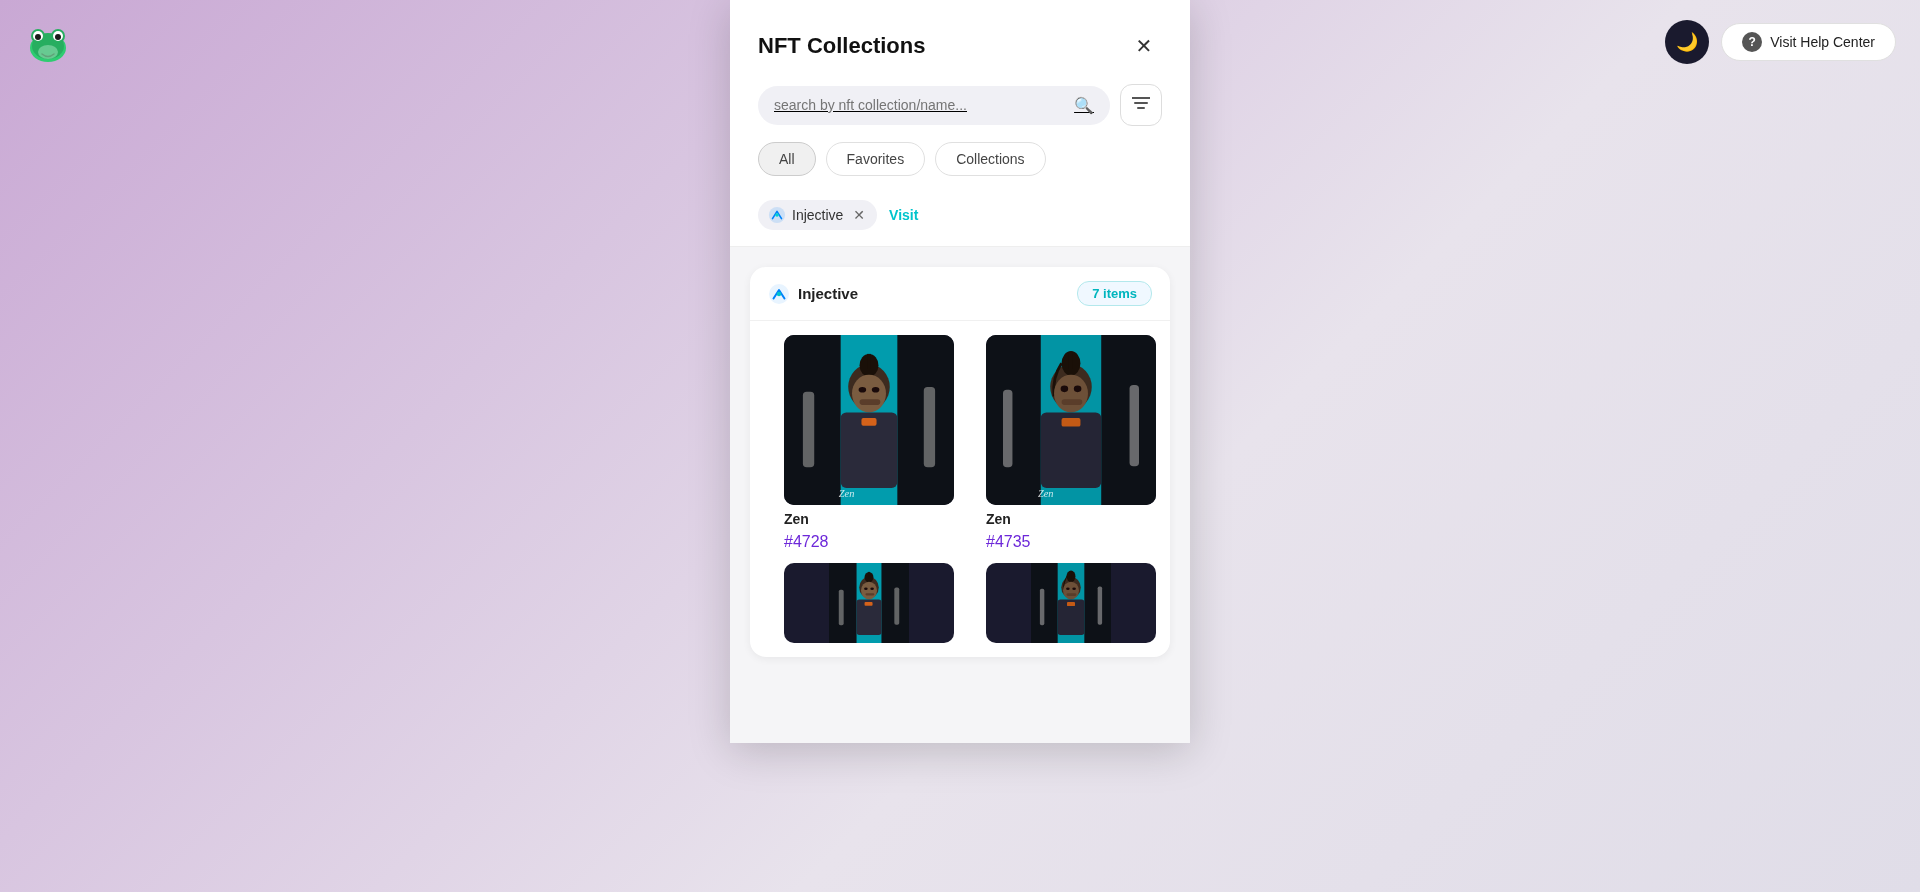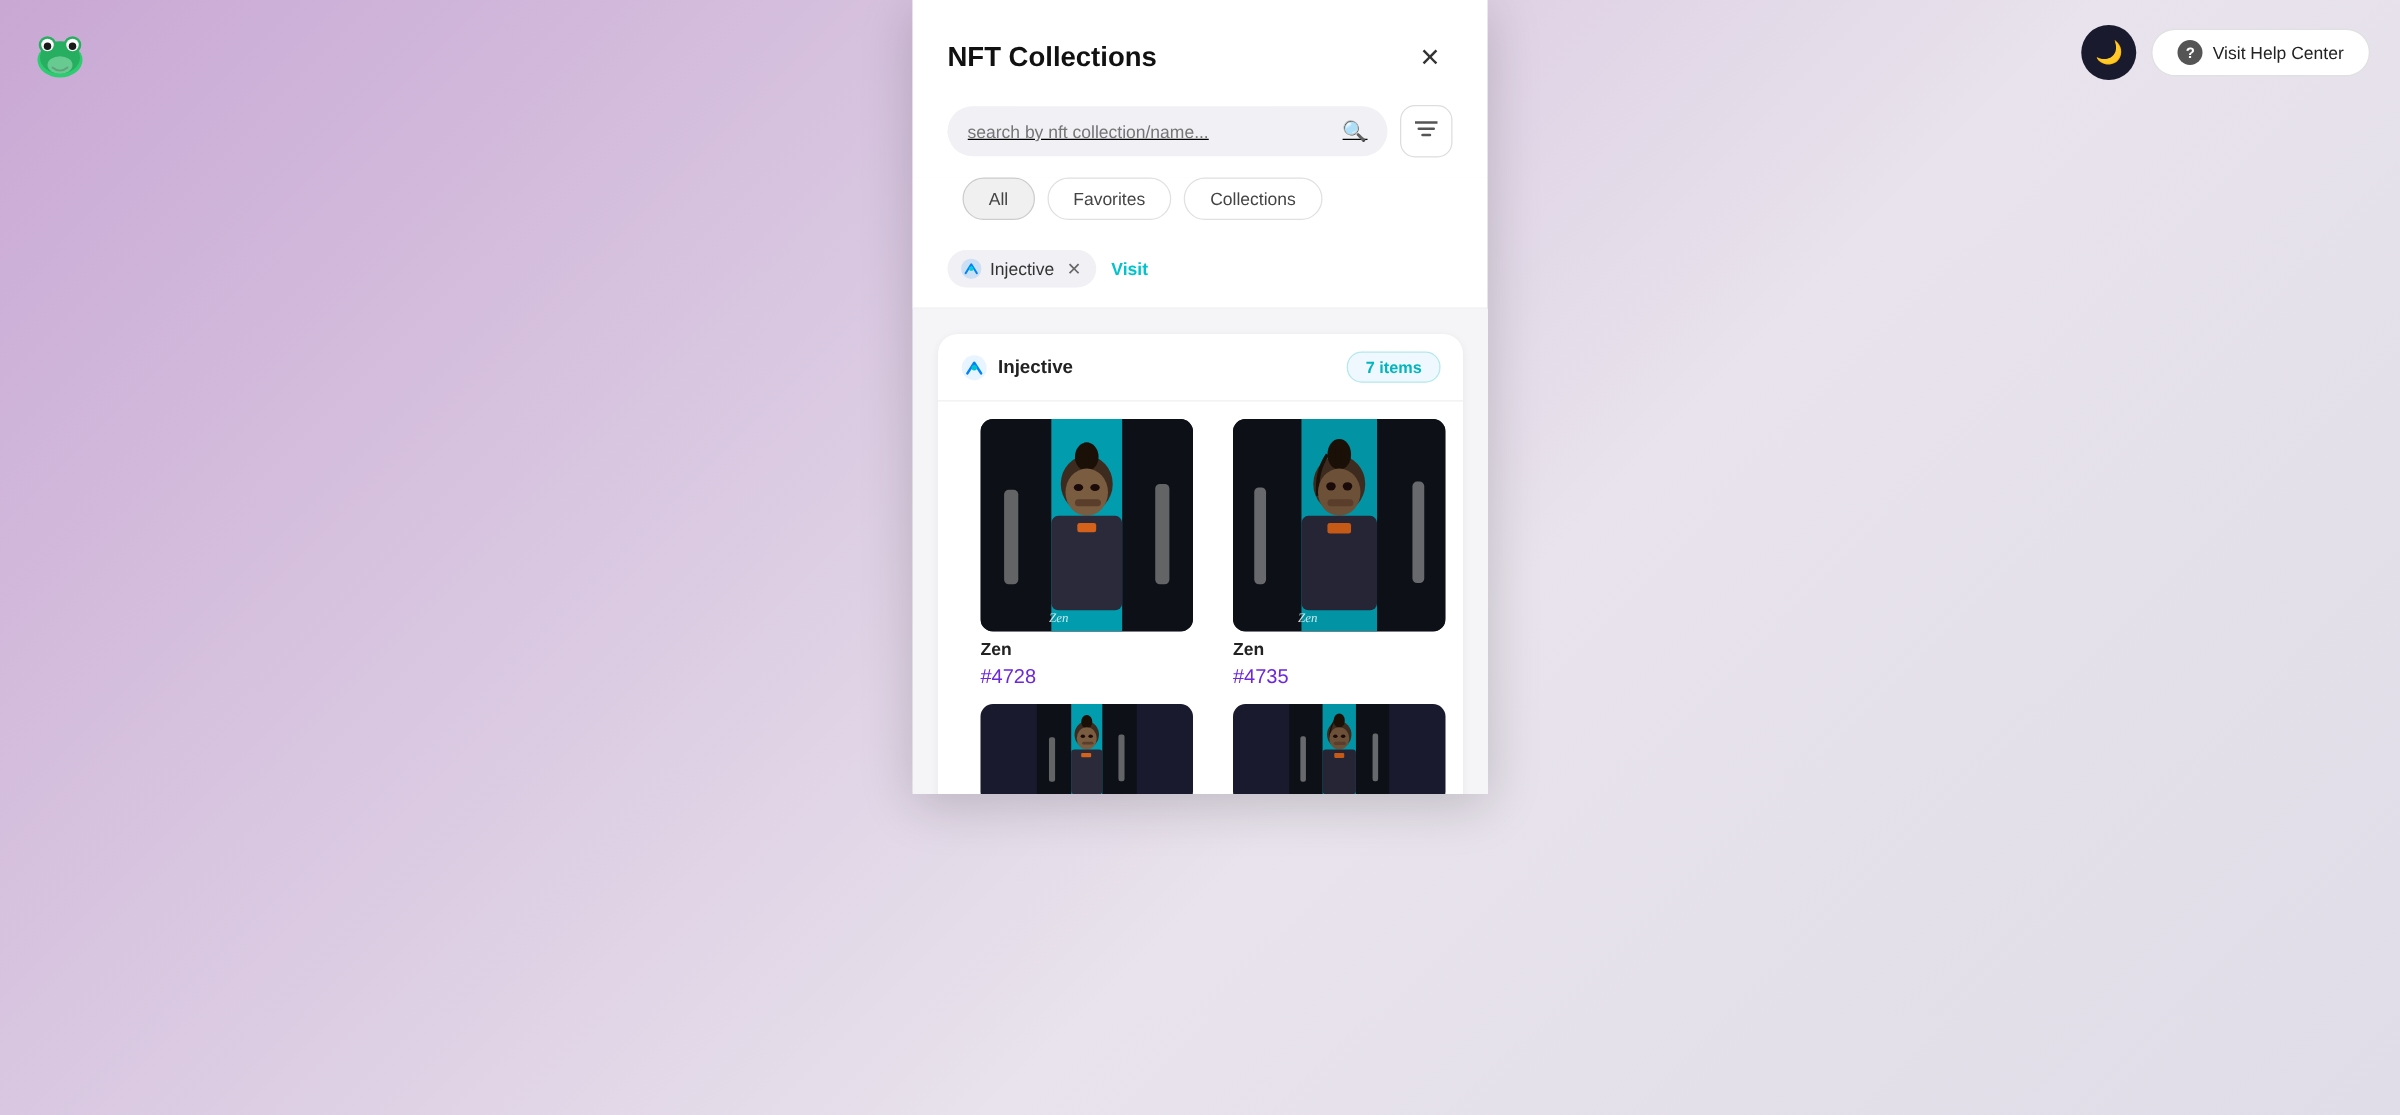--- a/index.html
+++ b/index.html
@@ -78,21 +78,21 @@
       height: 48px;
     }
 
     
     .modal-wrapper {
       position: absolute;
       top: 0;
       left: 50%;
       transform: translateX(-50%);
       width: 460px;
-      height: 635px;
+      height: 743px;
       background: #f5f5f7;
       box-shadow: 0 8px 40px rgba(0,0,0,0.18);
       display: flex;
       flex-direction: column;
       overflow: hidden;
     }
 
     
     .modal-header {
       display: flex;
@@ -168,21 +168,21 @@
       justify-content: center;
       cursor: pointer;
       font-size: 16px;
       color: #555;
     }
 
     
     .filter-tabs {
       display: flex;
       gap: 10px;
-      padding: 0 40px 16px;
+      padding: 0 28px 16px;
       background: white;
     }
 
     .tab-btn {
       padding: 8px 20px;
       border-radius: 20px;
       border: 1.5px solid #e0e0e0;
       background: white;
       cursor: pointer;
       font-size: 14px;

